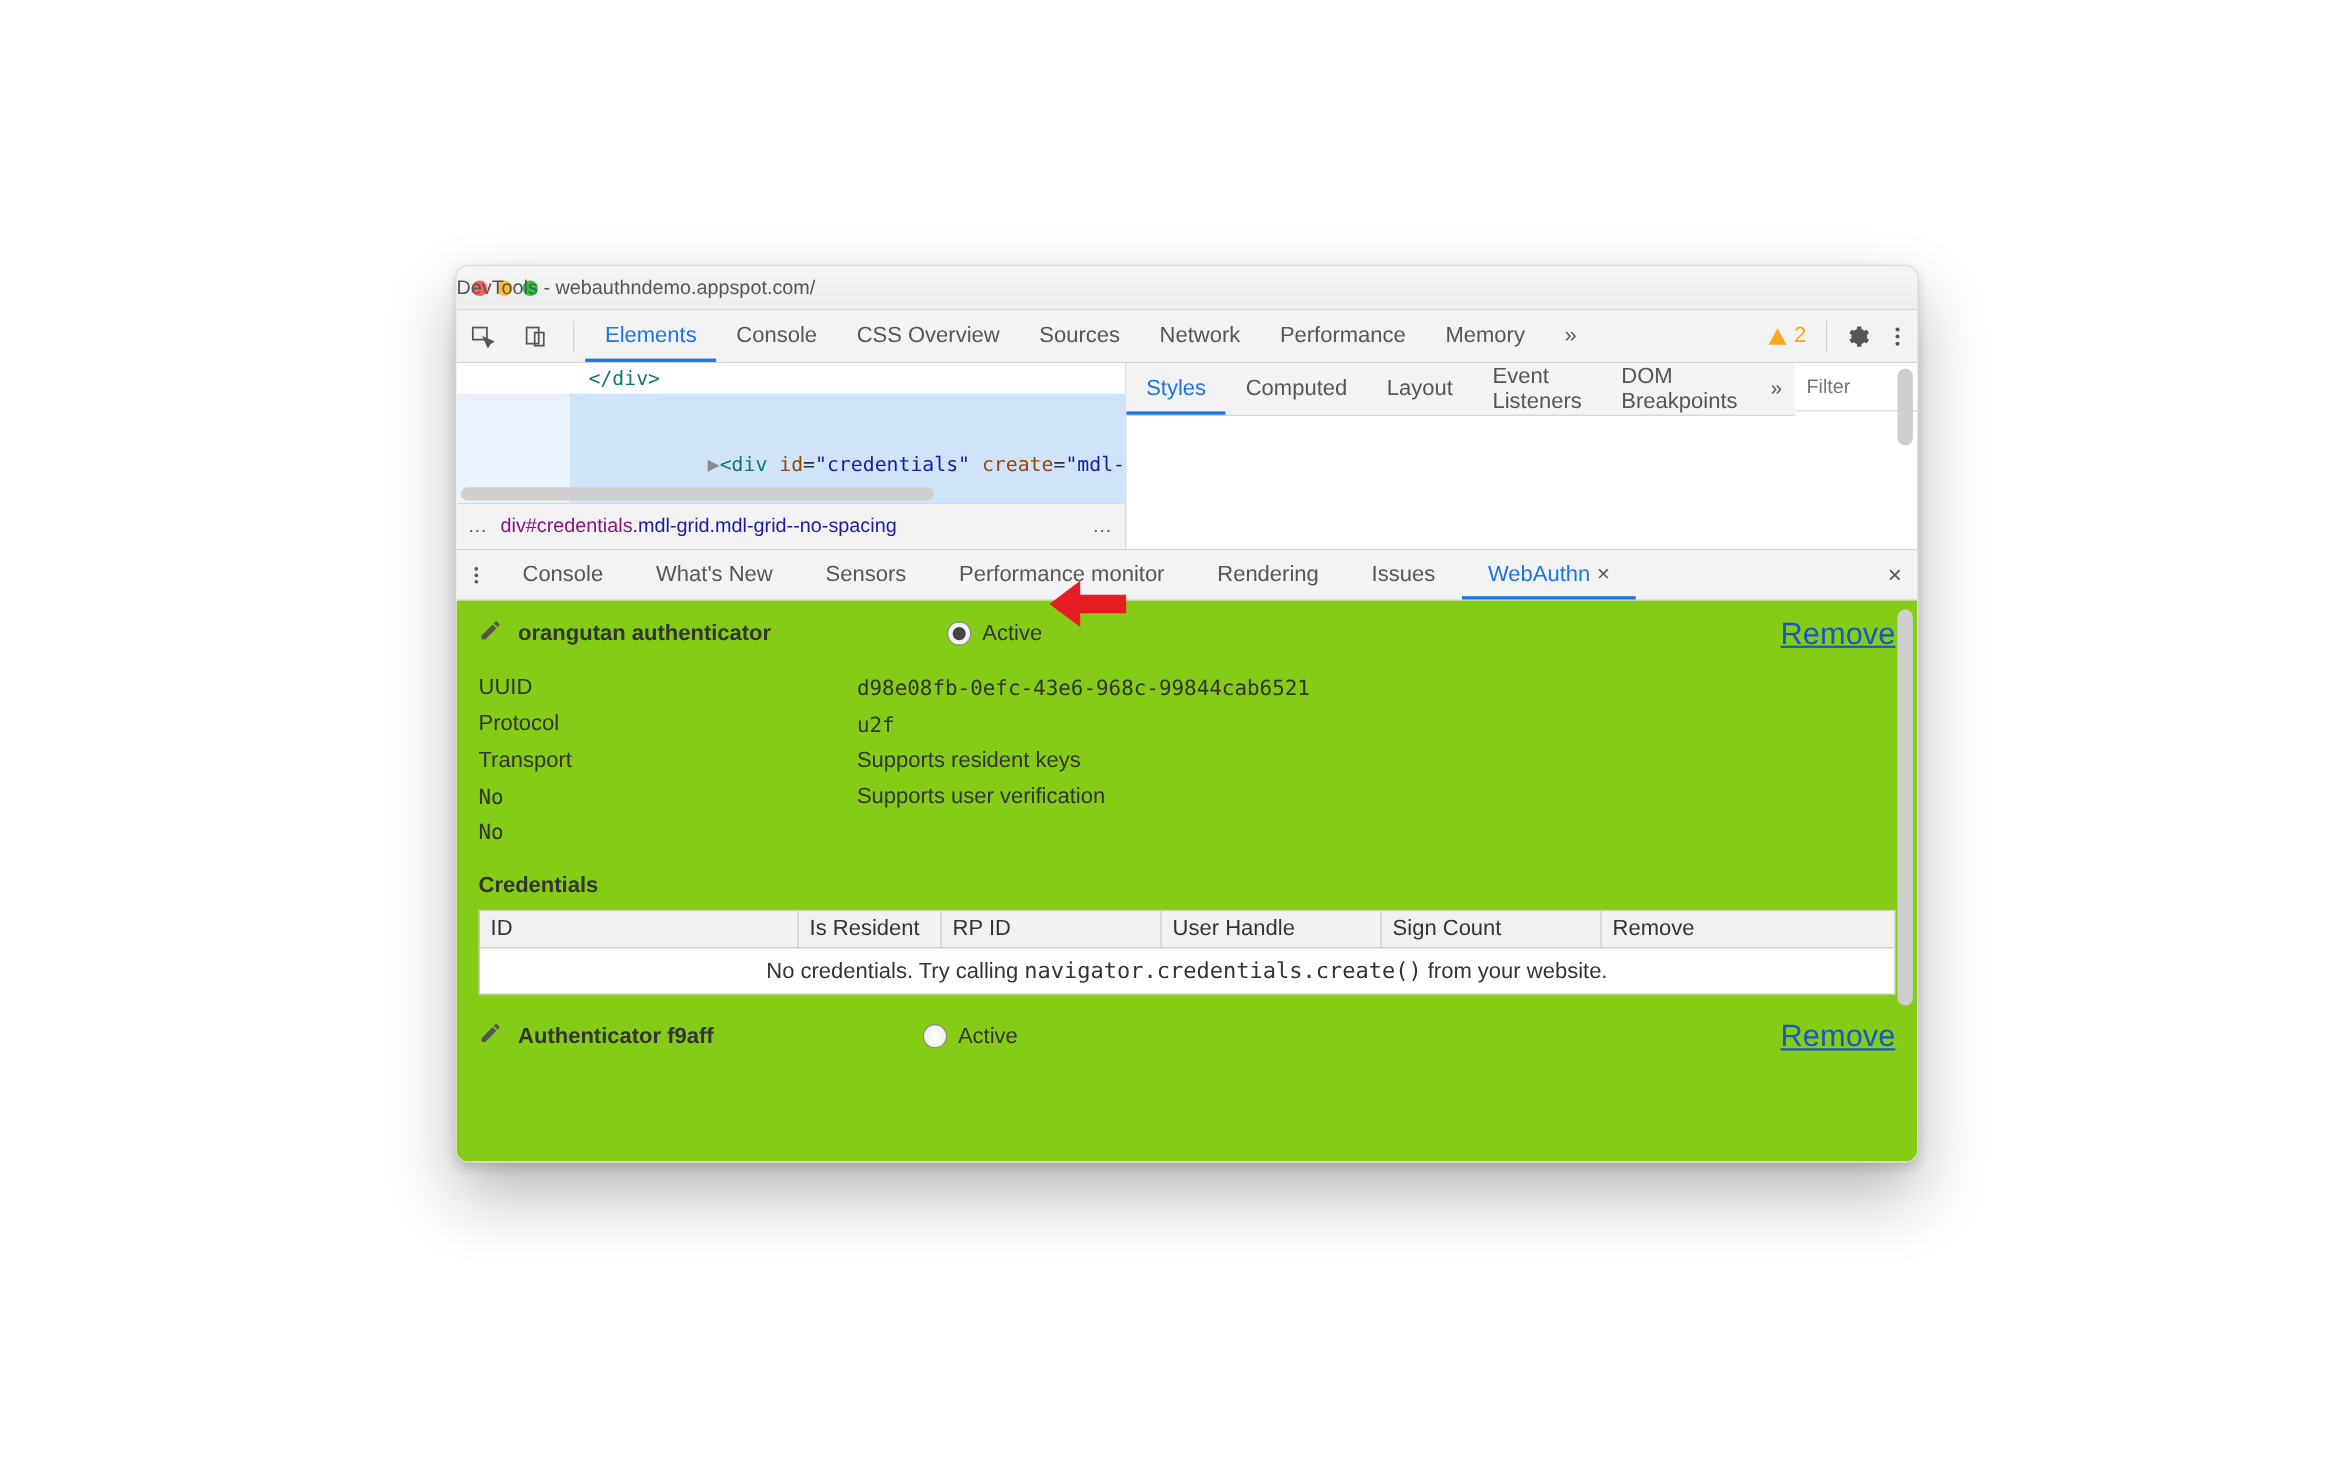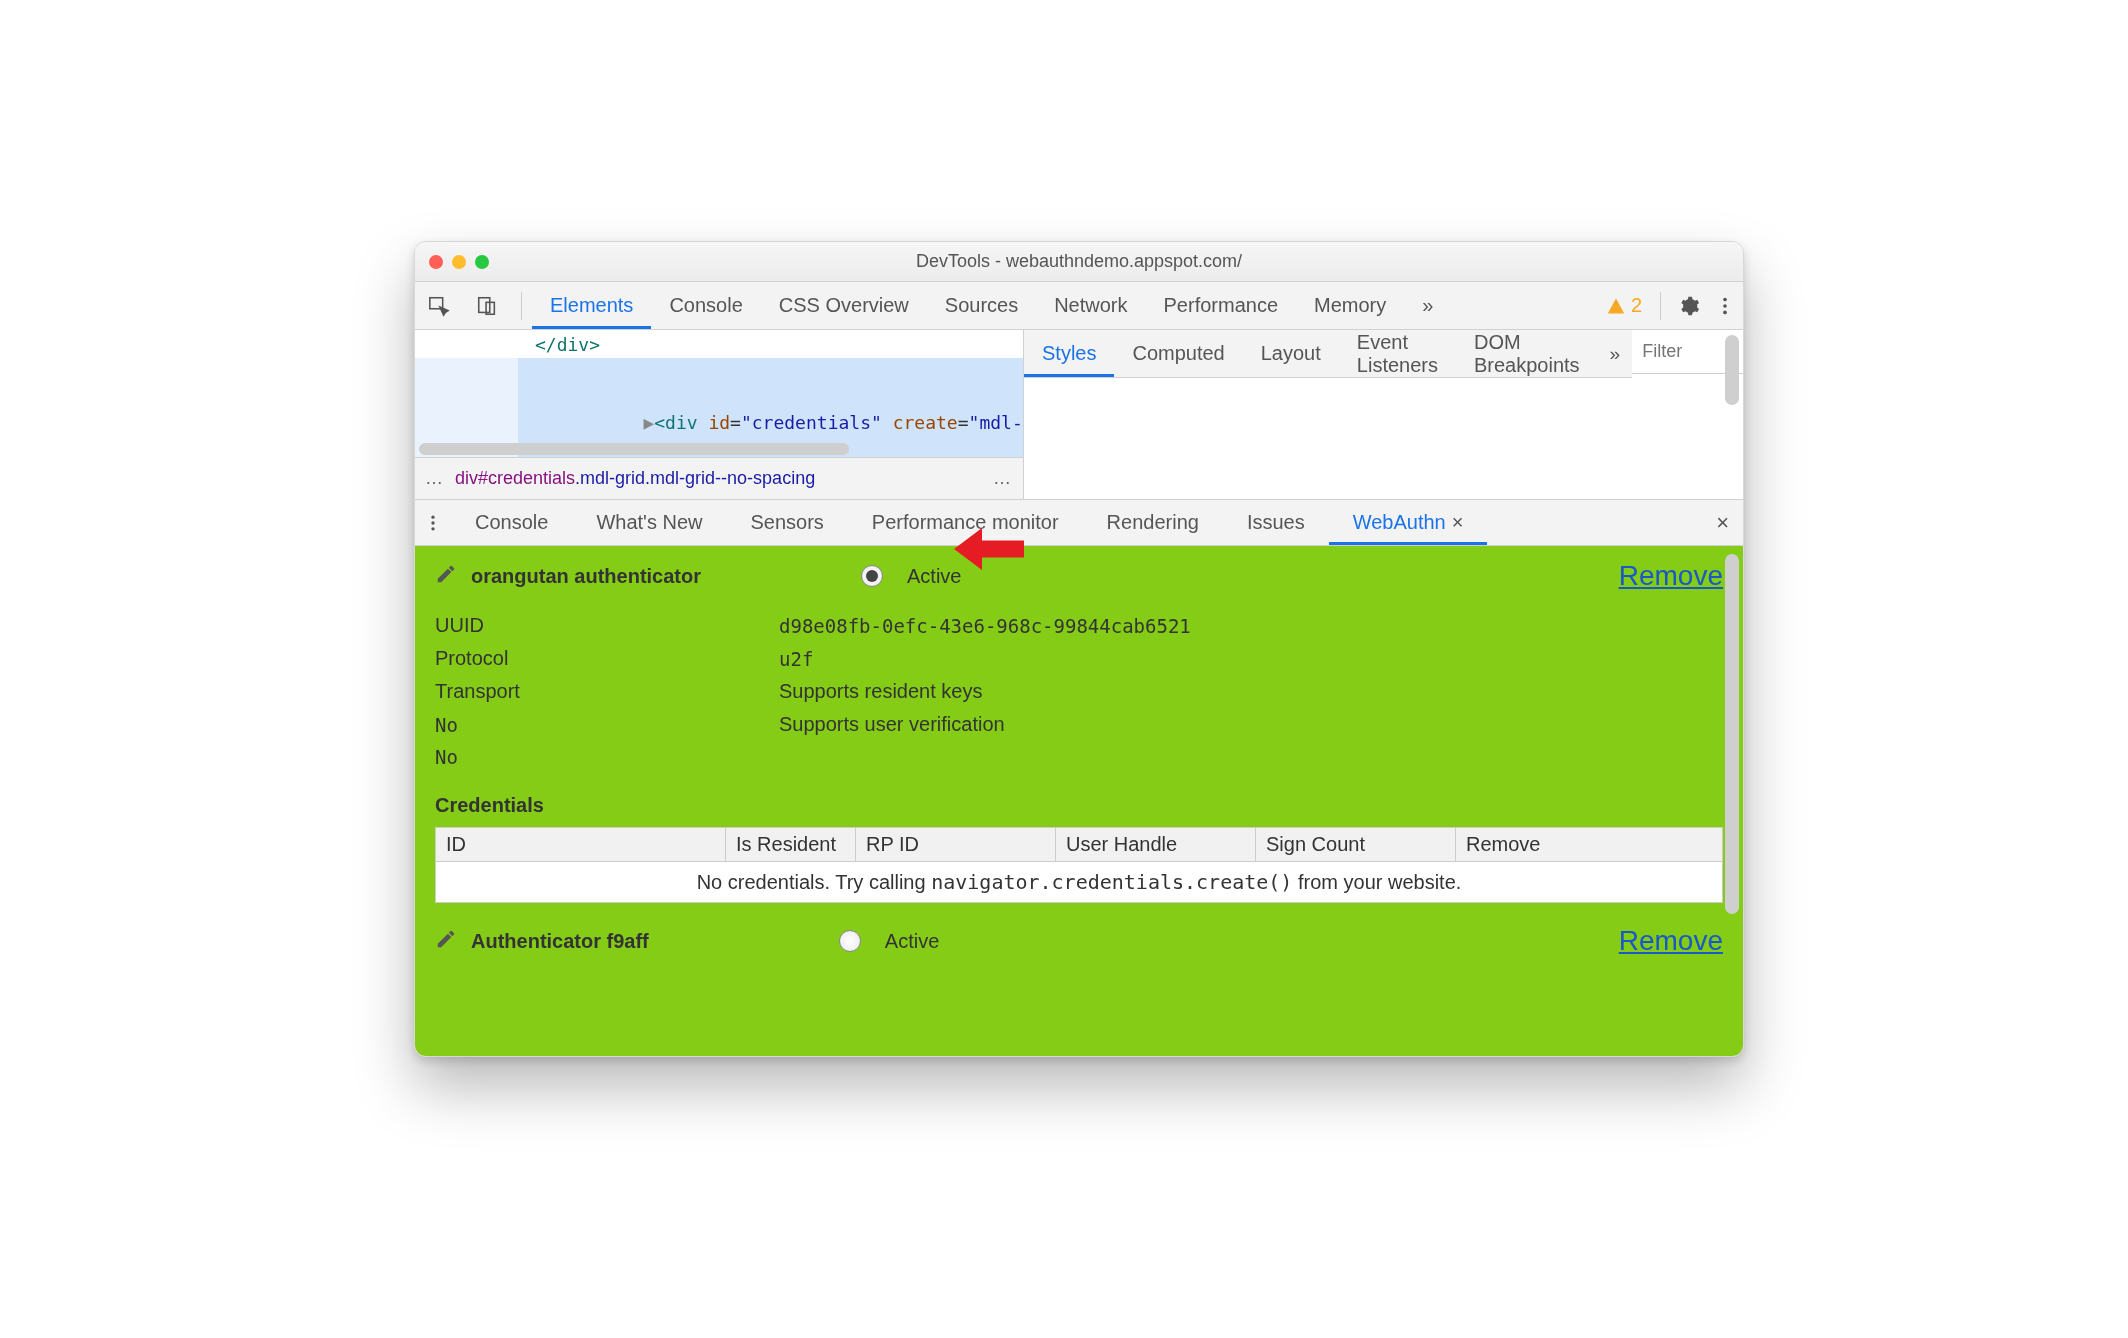--- a/index.html
+++ b/index.html
@@ -33,21 +33,21 @@
   height: 40px;
   background: linear-gradient(#f6f6f6,#ececec);
   border-bottom: 1px solid #d0d0d0;
   display: flex;
   align-items: center;
   position: relative;
 }
 .traffic { display:flex; gap:9px; padding-left:14px; }
 .dot { width:14px; height:14px; border-radius:50%; }
 .dot.red{background:#ff5f57;} .dot.yellow{background:#febc2e;} .dot.green{background:#28c840;}
-.title { position:absolute; left:0; right:0; text-align:center; color:#555; font-size:18px; }
+.title { position:absolute; left:0; right:0; text-align:left; color:#555; font-size:18px; }
 
 .tabs-main {
   height: 48px;
   border-bottom: 1px solid #d0d0d0;
   display:flex; align-items:center;
   background:#f3f3f3;
 }
 .tabs-main .iconbtn { width:48px; display:flex; align-items:center; justify-content:center; color:#555; }
 .tabs-main .iconbtn svg{width:22px;height:22px;}
 .tabs-main .tab {
@@ -125,21 +125,21 @@
 
 .panel{
   flex:1; background:#84cc16; position:relative; overflow-y:auto; padding-bottom:8px;
 }
 .panel-scroll{ position:absolute; right:4px; top:8px; width:14px; height:360px; background:#cfcfcf; border-radius:7px;}
 
 .auth-block{ padding: 14px 20px 8px 20px; }
 .auth-head{ display:flex; align-items:center; position:relative;}
 .auth-head .pencil{ width:24px; color:#555; margin-right:12px;}
 .auth-head .name{ font-weight:600; font-size:20px; color:#333;}
-.auth-head .radio-wrap{ display:flex;align-items:center; margin-left:160px; gap:24px;}
+.auth-head .radio-wrap{ display:flex;align-items:center; margin-left:160px; gap:10px;}
 .auth-head.a2 .radio-wrap{ margin-left:190px;}
 .radio{
   width:22px;height:22px;border:1px solid #888;border-radius:50%;
   display:flex;align-items:center;justify-content:center; background:radial-gradient(#fff,#e8e8e8);
 }
 .radio.checked .inner{ width:12px;height:12px;border-radius:50%; background:#444;}
 .radio-label{ font-size:20px;}
 .remove{ margin-left:auto; color:#1858c9; text-decoration:underline; font-size:28px;}
 
 .kv{

